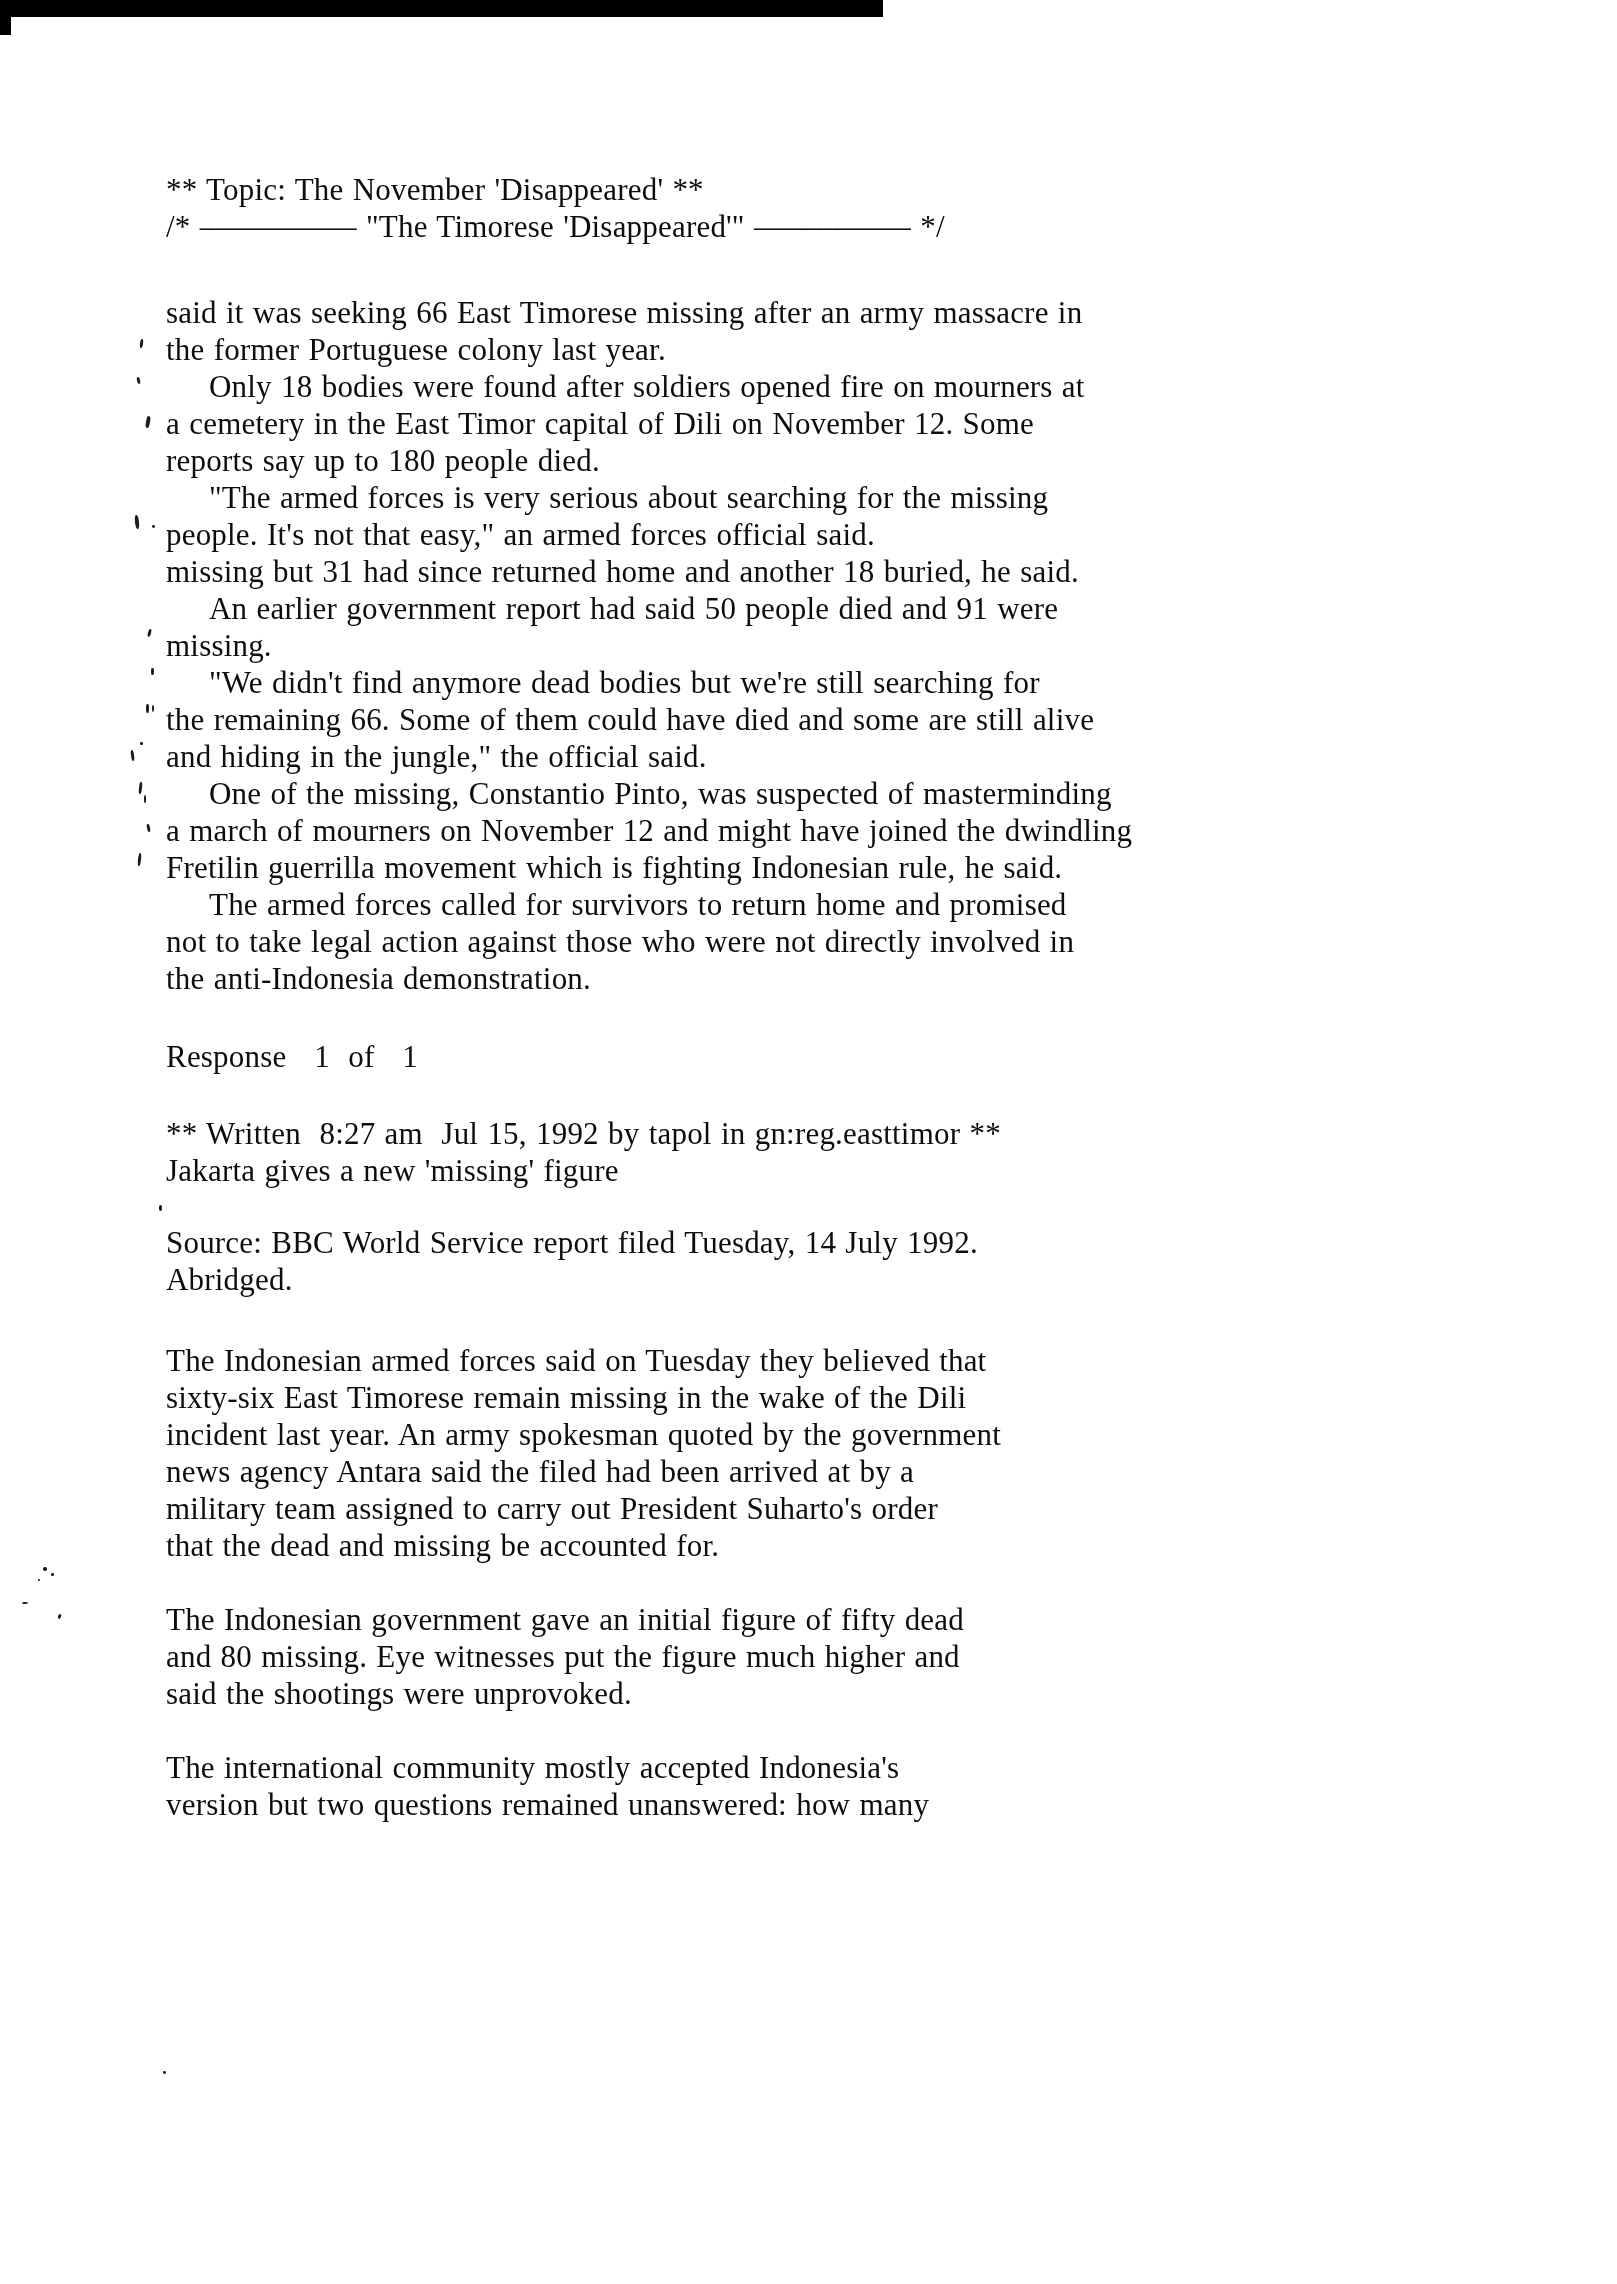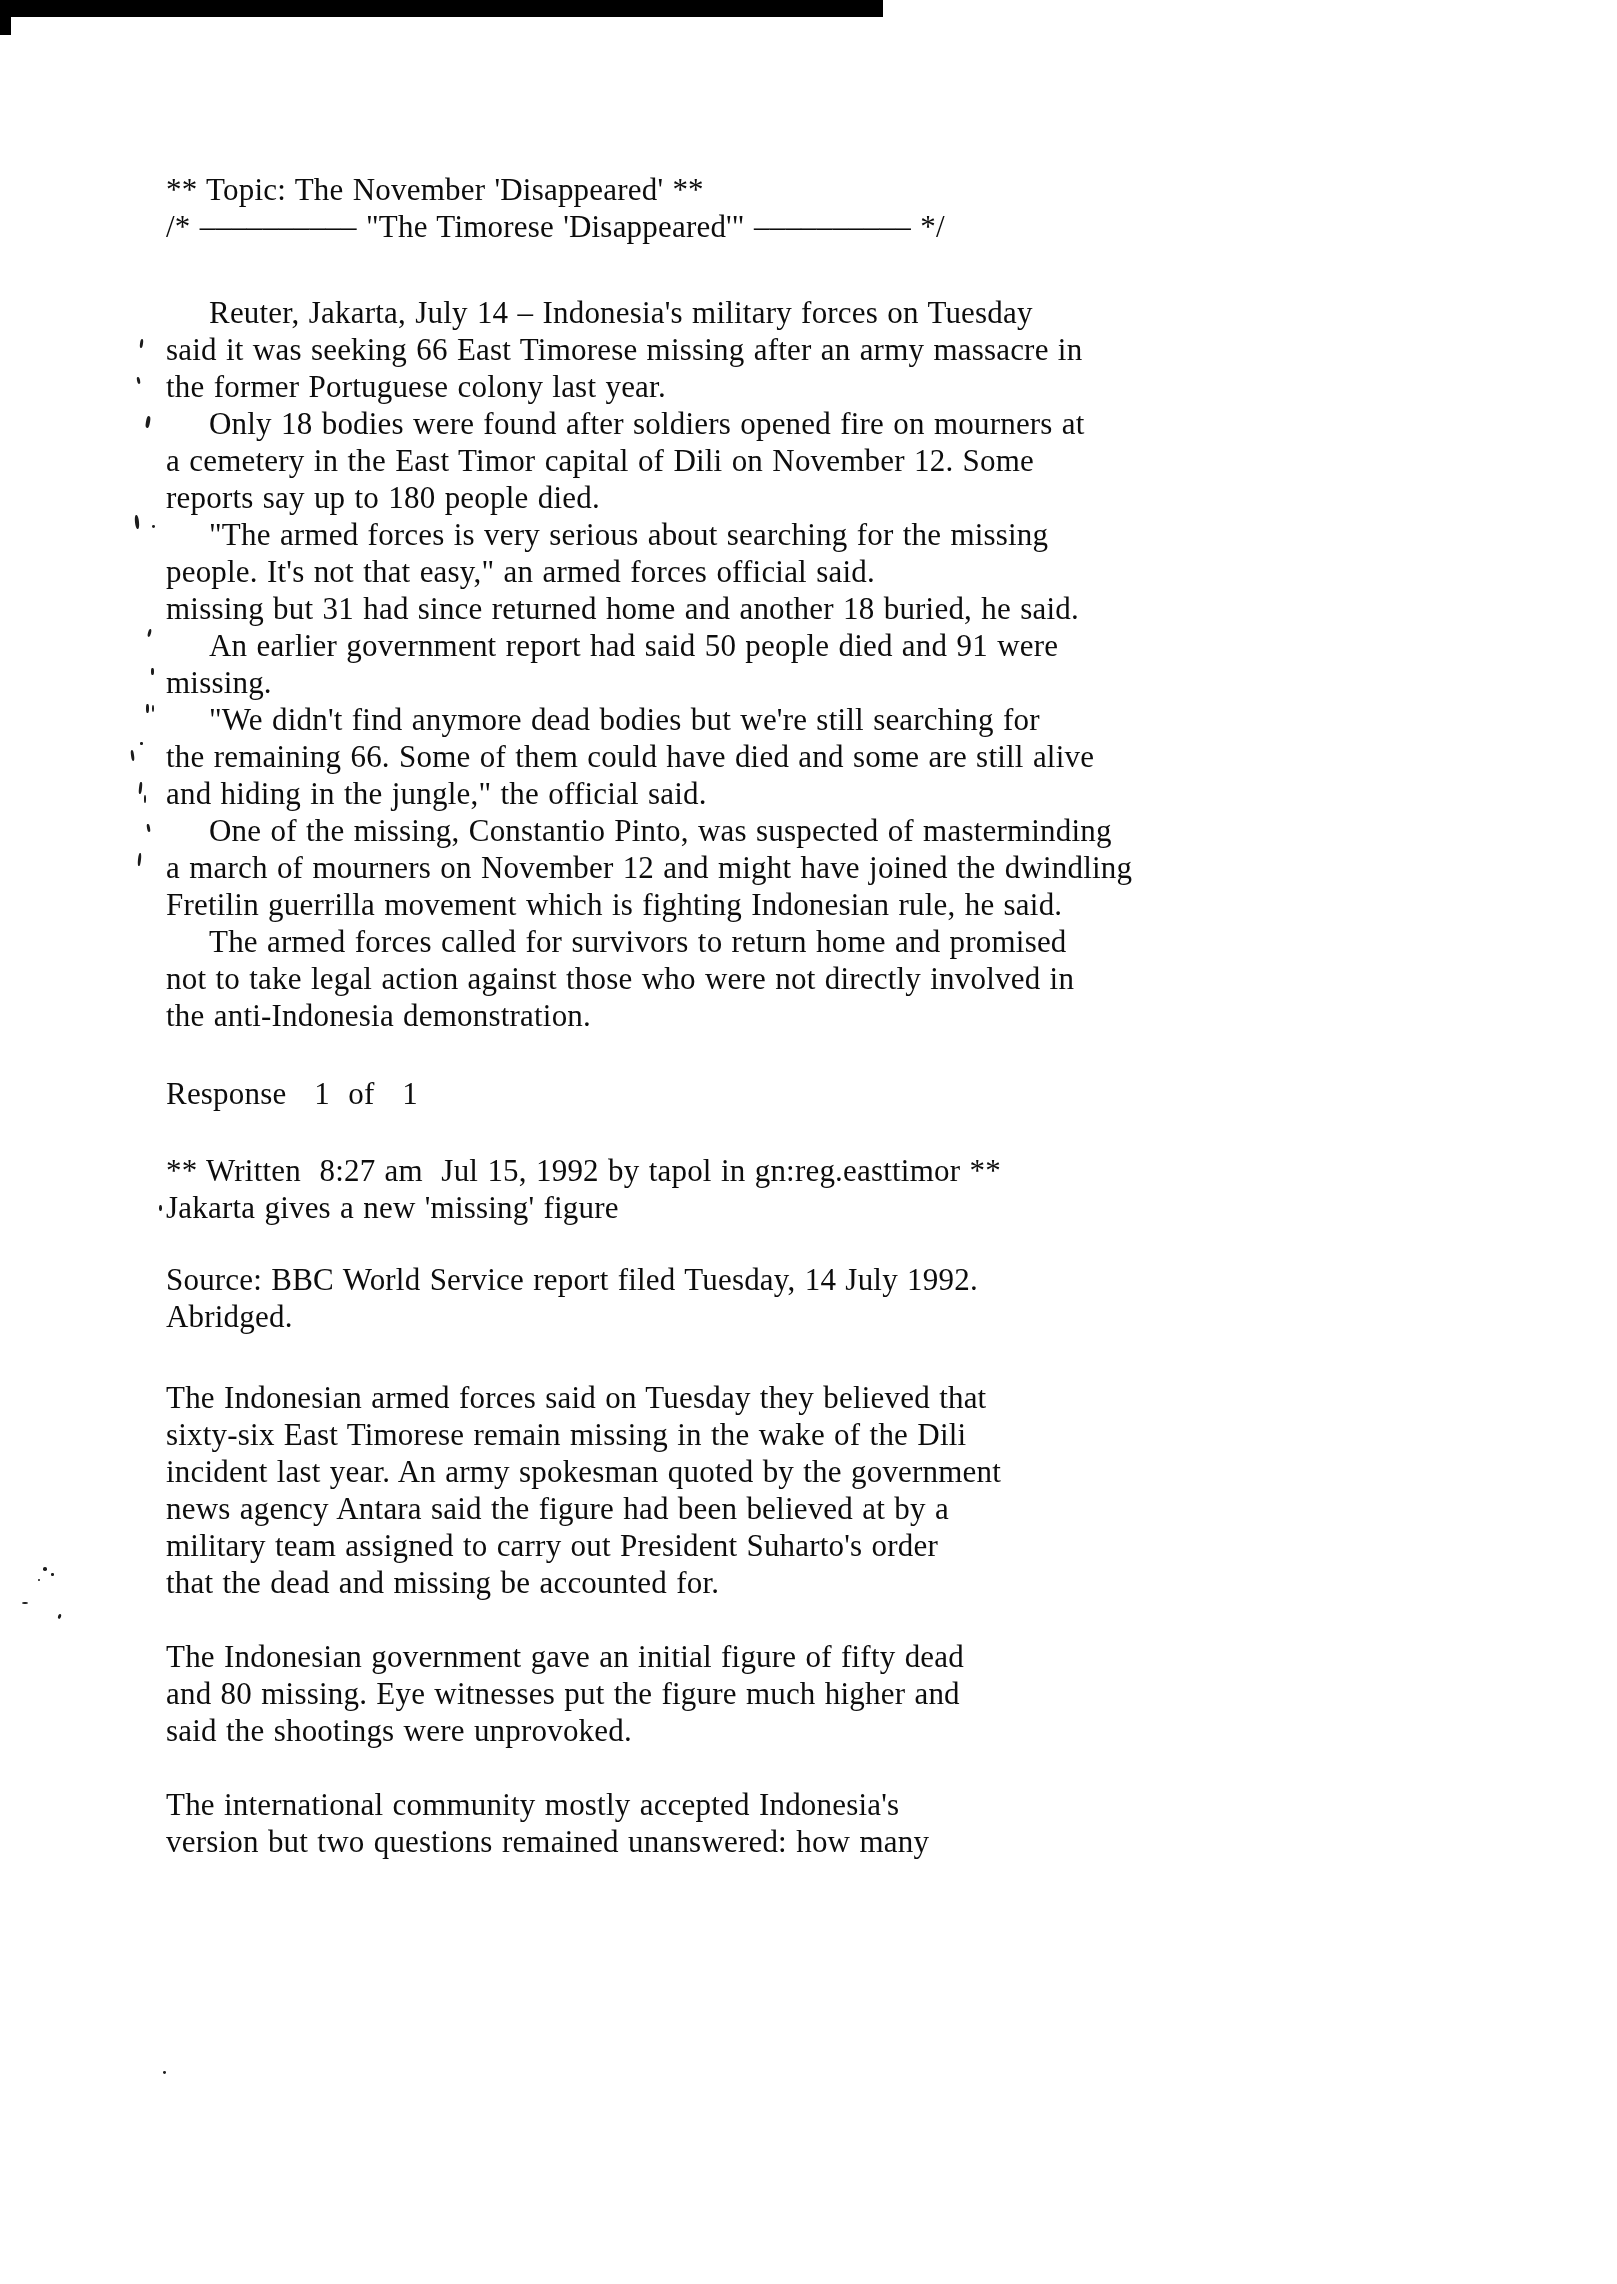--- a/index.html
+++ b/index.html
@@ -76,21 +76,20 @@
 <div class="speck" style="left:22px;top:1602px;width:5.9px;height:2px"></div>
 <div class="speck" style="left:58px;top:1614px;width:3.3px;height:5.3px;transform:rotate(20deg)"></div>
 <div class="speck" style="left:163px;top:2071px;width:3.3px;height:3.3px"></div>
 
 <div class="page">
 
   <div class="line">** Topic: The November 'Disappeared' **</div>
   <div class="line">/* –––––––––– "The Timorese 'Disappeared'" –––––––––– */</div>
   <div class="spacer" style="height:49px"></div>
 
-  <div class="line indent">Reuter, Jakarta, July 14 – Indonesia's military forces on Tuesday</div>
   <div class="line">said it was seeking 66 East Timorese missing after an army massacre in</div>
   <div class="line">the former Portuguese colony last year.</div>
   <div class="line indent">Only 18 bodies were found after soldiers opened fire on mourners at</div>
   <div class="line">a cemetery in the East Timor capital of Dili on November 12. Some</div>
   <div class="line">reports say up to 180 people died.</div>
   <div class="line indent">"The armed forces is very serious about searching for the missing</div>
   <div class="line">people. It's not that easy," an armed forces official said.</div>
   <div class="line">missing but 31 had since returned home and another 18 buried, he said.</div>
   <div class="line indent">An earlier government report had said 50 people died and 91 were</div>
   <div class="line">missing.</div>
@@ -112,21 +111,21 @@
   <div class="line">Jakarta gives a new 'missing' figure</div>
 
   <div class="spacer" style="height:35px"></div>
   <div class="line">Source: BBC World Service report filed Tuesday, 14 July 1992.</div>
   <div class="line">Abridged.</div>
 
   <div class="spacer" style="height:44px"></div>
   <div class="line">The Indonesian armed forces said on Tuesday they believed that</div>
   <div class="line">sixty-six East Timorese remain missing in the wake of the Dili</div>
   <div class="line">incident last year. An army spokesman quoted by the government</div>
-  <div class="line">news agency Antara said the figure had been believed at by a</div>
+  <div class="line">news agency Antara said the filed had been arrived at by a</div>
   <div class="line">military team assigned to carry out President Suharto's order</div>
   <div class="line">that the dead and missing be accounted for.</div>
 
   <div class="spacer" style="height:37px"></div>
   <div class="line">The Indonesian government gave an initial figure of fifty dead</div>
   <div class="line">and 80 missing. Eye witnesses put the figure much higher and</div>
   <div class="line">said the shootings were unprovoked.</div>
 
   <div class="spacer" style="height:37px"></div>
   <div class="line">The international community mostly accepted Indonesia's</div>

